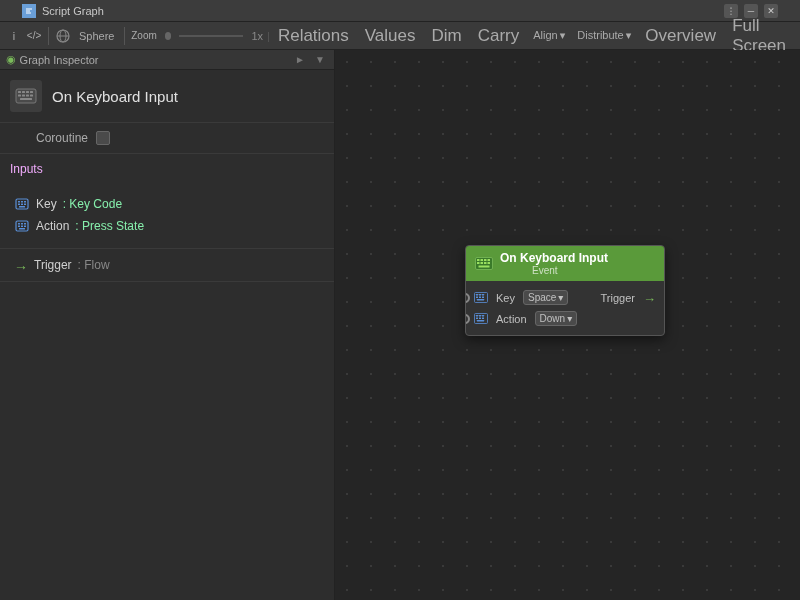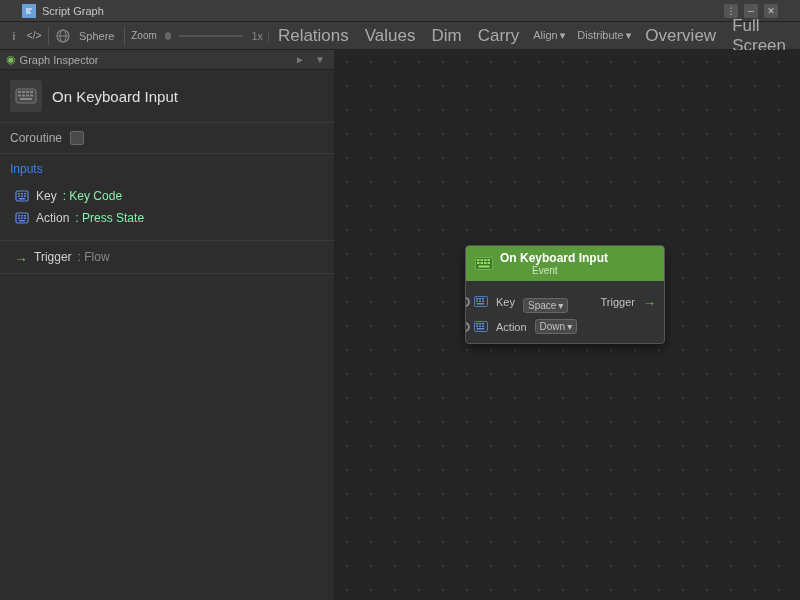--- a/index.html
+++ b/index.html
@@ -202,37 +202,38 @@
 
     
     .inspector-section {
       padding: 8px 10px;
       border-bottom: 1px solid #3a3a3a;
     }
     .coroutine-row {
       display: flex;
       align-items: center;
       gap: 8px;
+      margin-left: 26px;
     }
     .coroutine-label {
       font-size: 12px;
       color: #aaa;
     }
     .checkbox {
       width: 14px;
       height: 14px;
       background: #4a4a4a;
       border: 1px solid #666;
       border-radius: 2px;
     }
 
     .section-title {
       font-size: 12px;
-      color: #3b82f6;
-      margin-bottom: 12px;
+      color: #f0abfc;
+      margin-bottom: 20px;
     }
     .property-row {
       display: flex;
       align-items: center;
       gap: 6px;
       margin-bottom: 6px;
       padding-left: 4px;
     }
     .property-icon {
       width: 16px;
@@ -549,21 +550,21 @@
               <rect x="2" y="2" width="2" height="1.5" rx="0.2" fill="#5a8fd8"></rect>
               <rect x="5" y="2" width="2" height="1.5" rx="0.2" fill="#5a8fd8"></rect>
               <rect x="8" y="2" width="2" height="1.5" rx="0.2" fill="#5a8fd8"></rect>
               <rect x="2" y="4.5" width="2" height="1.5" rx="0.2" fill="#5a8fd8"></rect>
               <rect x="5" y="4.5" width="2" height="1.5" rx="0.2" fill="#5a8fd8"></rect>
               <rect x="8" y="4.5" width="2" height="1.5" rx="0.2" fill="#5a8fd8"></rect>
               <rect x="3" y="7" width="7" height="1.5" rx="0.2" fill="#5a8fd8"></rect>
             </svg>
           </div>
           <span class="node-row-label">Key</span>
-          <div class="node-dropdown" style="margin-left:4px;margin-top:8px;">
+          <div class="node-dropdown" style="margin-left:4px;">
             <span>Space</span>
             <span>▾</span>
           </div>
           <span class="trigger-label" style="margin-left:auto;">Trigger</span>
           <span class="trigger-arrow" style="margin-left:4px;">→</span>
 
         </div>
 
         <div class="node-row">
           <div class="node-port-left"></div>

